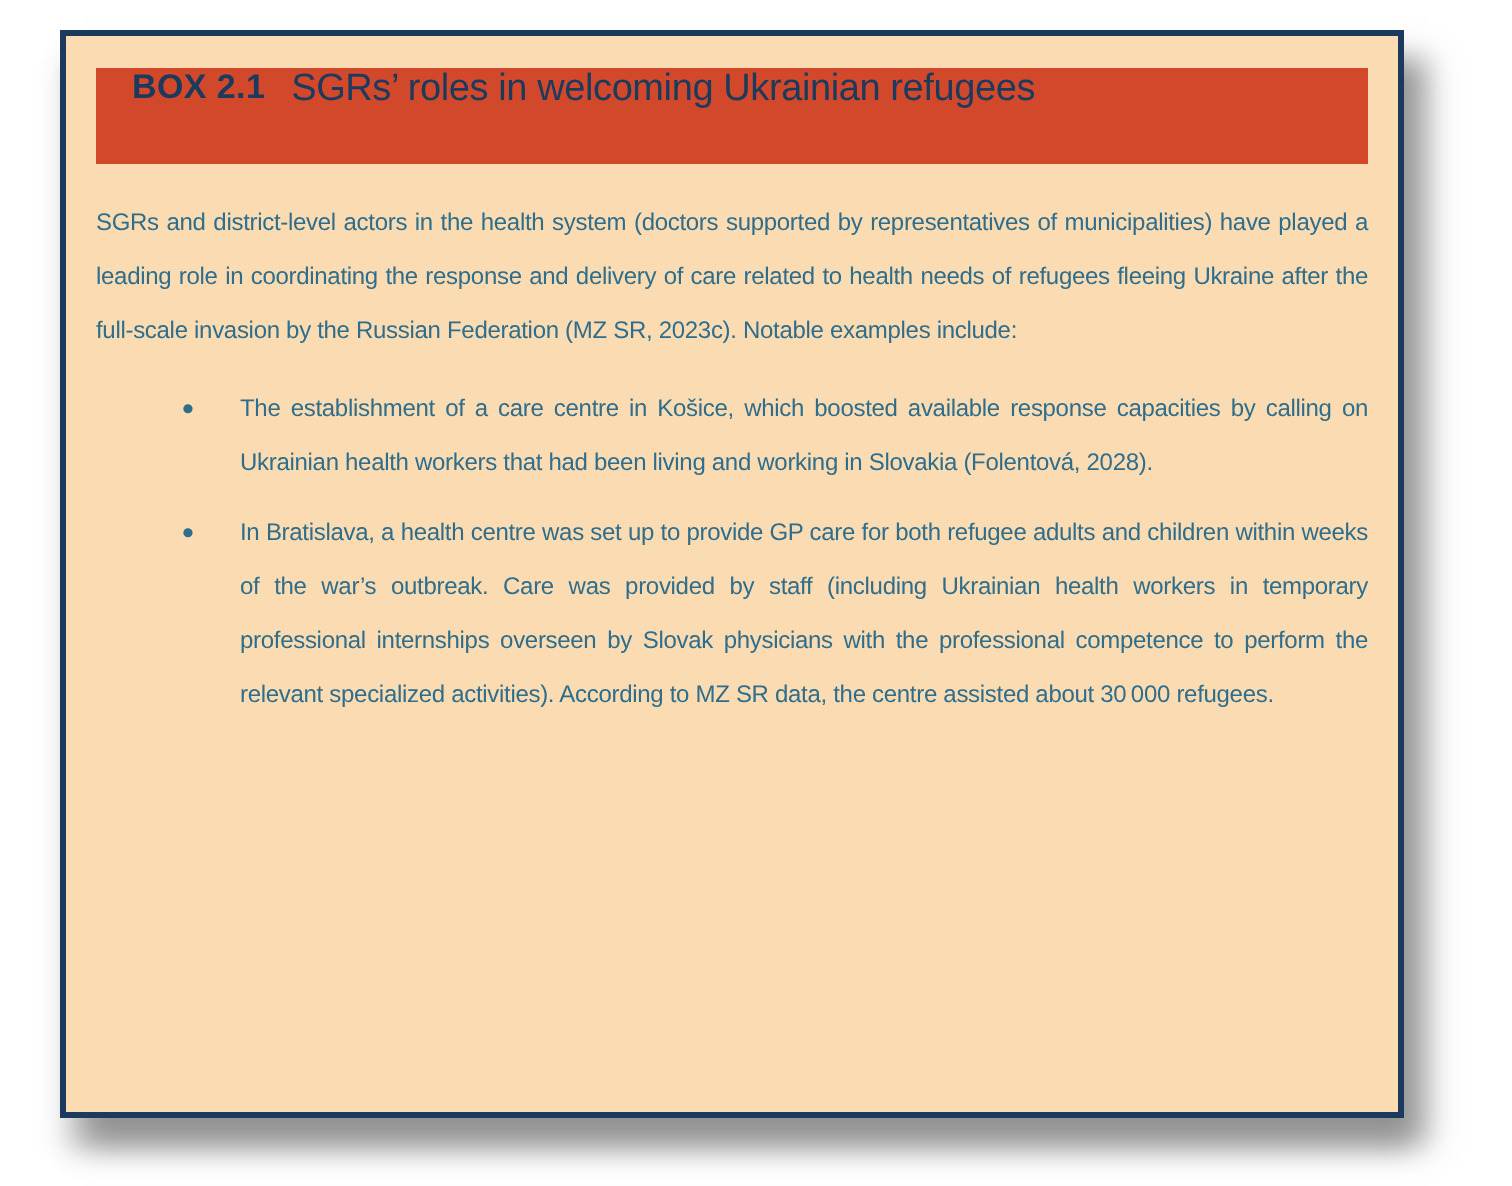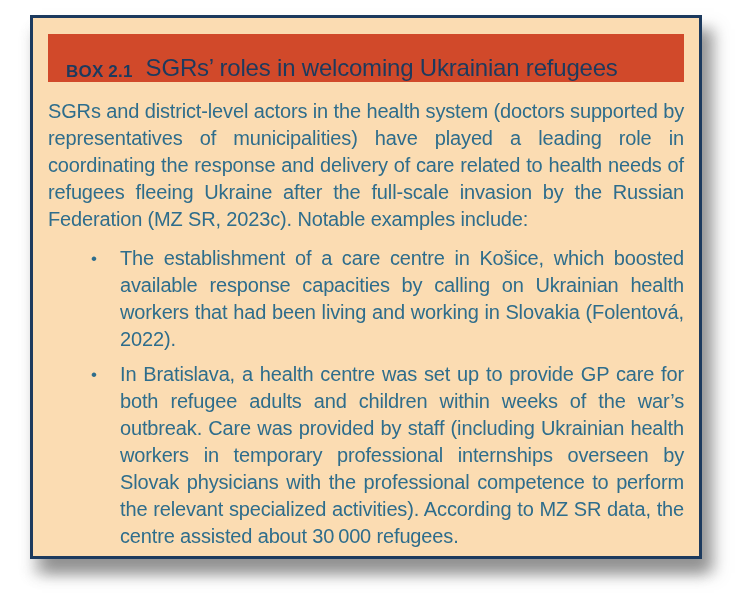--- a/index.html
+++ b/index.html
@@ -25,41 +25,41 @@
     background: var(--box-bg, #fbdcb2);
     border: 3px solid var(--border, #1c3a5e);
     box-shadow: 12px 14px 14px rgba(90, 90, 90, 0.55),
                 2px 16px 12px rgba(120, 120, 120, 0.30);
     padding: 16px 15px 0 15px;
   }
   .box-header {
     background: var(--header-bg, #d1492a);
     height: 48px;
     display: flex;
-    align-items: flex-end;
+    align-items: flex-start;
     padding-left: 18px;
     box-sizing: border-box;
   }
   .box-label {
     color: var(--header-text, #1c3a5e);
     font-weight: bold;
     font-size: 17px;
     letter-spacing: 0.2px;
     margin-right: 13px;
     white-space: nowrap;
   }
   .box-title {
     color: var(--header-text, #1c3a5e);
-    font-size: 24px;
+    font-size: 19px;
     letter-spacing: -0.2px;
     white-space: nowrap;
   }
   .box-body {
     color: var(--body-text, #2e6d8c);
-    font-size: 20px;
+    font-size: 12px;
     line-height: 27px;
     letter-spacing: -0.15px;
     text-align: justify;
   }
   .intro {
     margin: 16px 0 0 0;
   }
   .bullets {
     list-style: none;
     margin: 12px 0 0 42px;
@@ -83,18 +83,18 @@
 
 <div class="canvas">
   <div class="box">
     <div class="box-header">
       <span class="box-label">BOX 2.1</span>
       <span class="box-title">SGRs’ roles in welcoming Ukrainian refugees</span>
     </div>
     <div class="box-body">
       <p class="intro">SGRs and district-level actors in the health system (doctors supported by representatives of municipalities) have played a leading role in coordinating the response and delivery of care related to health needs of refugees fleeing Ukraine after the full-scale invasion by the Russian Federation (MZ SR, 2023c). Notable examples include:</p>
       <ul class="bullets">
-        <li>The establishment of a care centre in Košice, which boosted available response capacities by calling on Ukrainian health workers that had been living and working in Slovakia (Folentová, 2022).</li>
+        <li>The establishment of a care centre in Košice, which boosted available response capacities by calling on Ukrainian health workers that had been living and working in Slovakia (Folentová, 2028).</li>
         <li>In Bratislava, a health centre was set up to provide GP care for both refugee adults and children within weeks of the war’s outbreak. Care was provided by staff (including Ukrainian health workers in temporary professional internships overseen by Slovak physicians with the professional competence to perform the relevant specialized activities). According to MZ SR data, the centre assisted about 30 000 refugees.</li>
       </ul>
     </div>
   </div>
 </div>
 
 </body></html>

